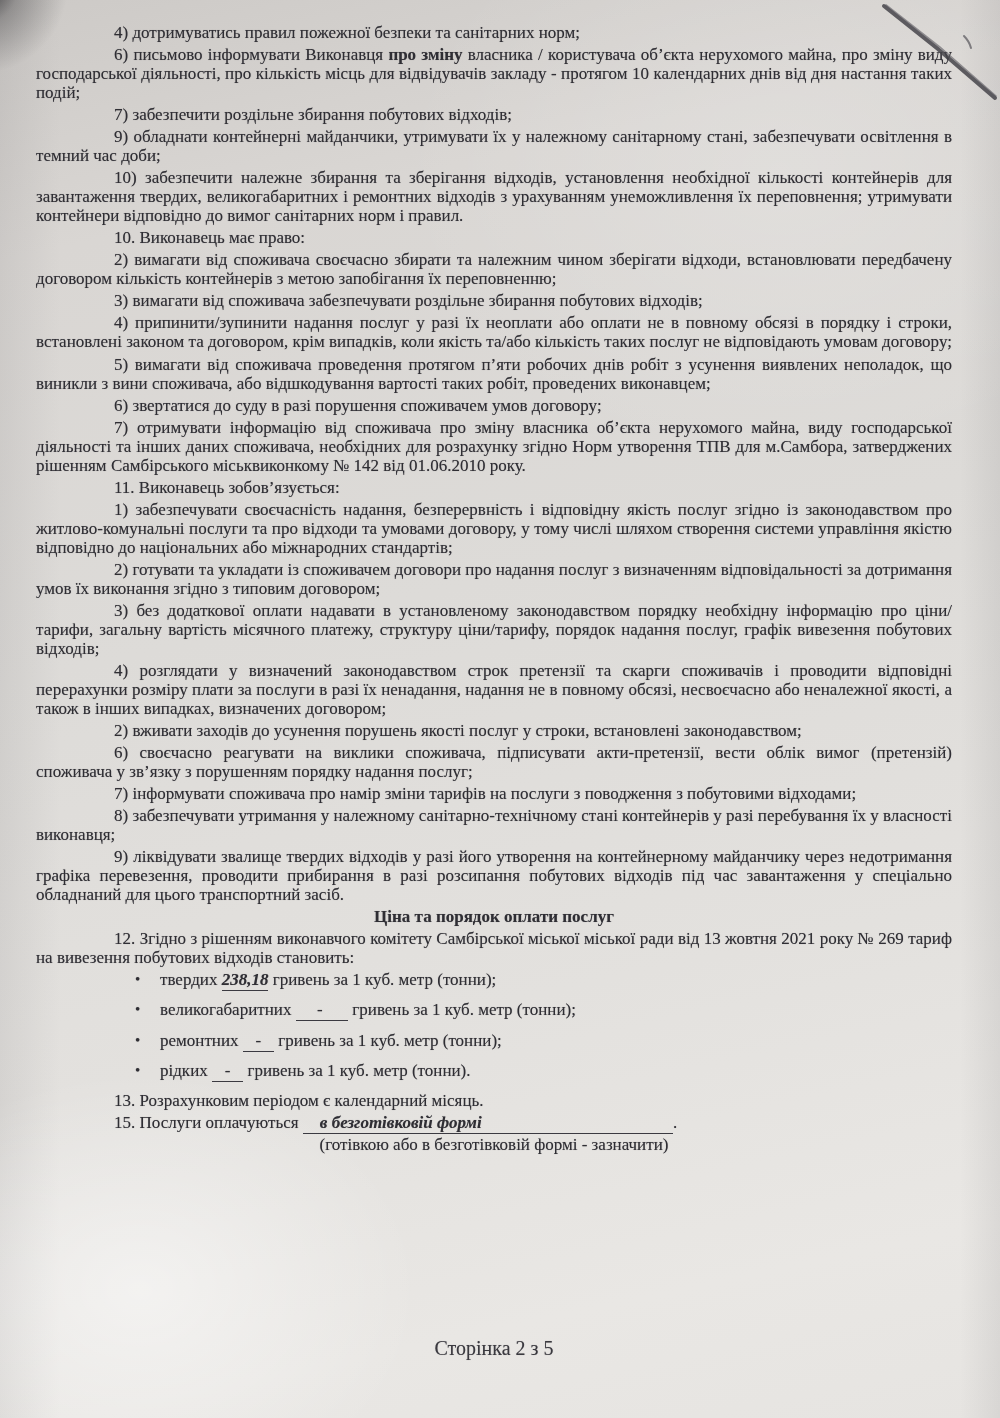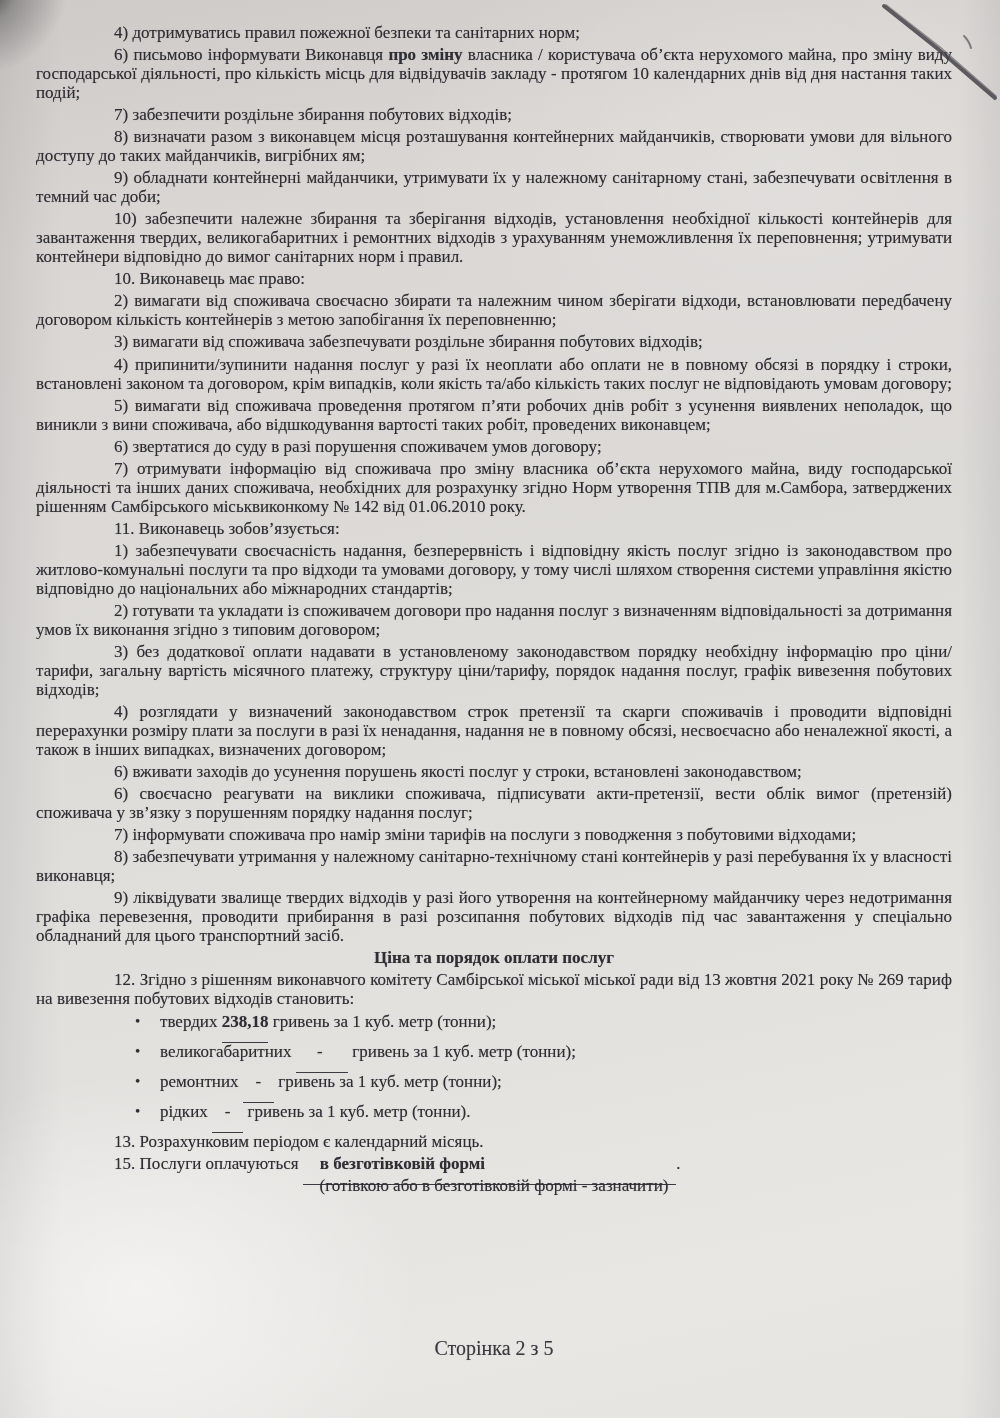--- a/index.html
+++ b/index.html
@@ -27,55 +27,54 @@
     filter:blur(0.32px);
     text-shadow:0 0 0.8px rgba(47,46,52,0.45);
   }
   .blk{margin:0 0 3px;}
   .paragraph{text-align:justify;text-indent:78px;}
   .heading{text-align:center;font-weight:bold;text-indent:0;margin:1px 0 3px;}
   .bullet{margin:0 0 11px 99px;text-indent:0;text-align:left;}
   .bullet .dot{display:inline-block;width:25px;font-size:15px;vertical-align:1px;}
   .note{text-align:center;text-indent:0;margin:2px 0 0;}
   .b{font-weight:bold;}
-  .u{border-bottom:1.4px solid #3b3a41;padding-bottom:11px;}
+  .u{border-bottom:1.4px solid #3b3a41;padding-bottom:1px;font-style:italic;}
   .footer{
     position:absolute;left:36px;top:1337px;width:916px;
     text-align:center;color:#3a393f;font-size:20px;
     filter:blur(0.3px);text-shadow:0 0 0.8px rgba(58,57,63,0.4);
   }
   .pen-mark{position:absolute;left:880px;top:3px;pointer-events:none;}
   .pen-tick{position:absolute;left:960px;top:33px;pointer-events:none;}
 </style>
 </head>
 <body>
 
 <div class="page">
   <div class="vignette"></div>
 
   <div class="doc" id="doc-body">
       <div class="blk paragraph"><span>4) дотримуватись правил пожежної безпеки та санітарних норм;</span></div>
       <div class="blk paragraph"><span>6) письмово інформувати Виконавця </span><span class="b">про зміну</span><span> власника / користувача об’єкта нерухомого майна, про зміну виду господарської діяльності, про кількість місць для відвідувачів закладу - протягом 10 календарних днів від дня настання таких подій;</span></div>
       <div class="blk paragraph"><span>7) забезпечити роздільне збирання побутових відходів;</span></div>
-      <div class="blk paragraph"><span>8) визначати разом з виконавцем місця розташування контейнерних майданчиків, створювати умови для вільного доступу до таких майданчиків, вигрібних ям;</span></div>
       <div class="blk paragraph"><span>9) обладнати контейнерні майданчики, утримувати їх у належному санітарному стані, забезпечувати освітлення в темний час доби;</span></div>
       <div class="blk paragraph"><span>10) забезпечити належне збирання та зберігання відходів, установлення необхідної кількості контейнерів для завантаження твердих, великогабаритних і ремонтних відходів з урахуванням унеможливлення їх переповнення; утримувати контейнери відповідно до вимог санітарних норм і правил.</span></div>
       <div class="blk paragraph"><span>10. Виконавець має право:</span></div>
       <div class="blk paragraph"><span>2) вимагати від споживача своєчасно збирати та належним чином зберігати відходи, встановлювати передбачену договором кількість контейнерів з метою запобігання їх переповненню;</span></div>
       <div class="blk paragraph"><span>3) вимагати від споживача забезпечувати роздільне збирання побутових відходів;</span></div>
       <div class="blk paragraph"><span>4) припинити/зупинити надання послуг у разі їх неоплати або оплати не в повному обсязі в порядку і строки, встановлені законом та договором, крім випадків, коли якість та/або кількість таких послуг не відповідають умовам договору;</span></div>
       <div class="blk paragraph"><span>5) вимагати від споживача проведення протягом п’яти робочих днів робіт з усунення виявлених неполадок, що виникли з вини споживача, або відшкодування вартості таких робіт, проведених виконавцем;</span></div>
       <div class="blk paragraph"><span>6) звертатися до суду в разі порушення споживачем умов договору;</span></div>
       <div class="blk paragraph"><span>7) отримувати інформацію від споживача про зміну власника об’єкта нерухомого майна, виду господарської діяльності та інших даних споживача, необхідних для розрахунку згідно Норм утворення ТПВ для м.Самбора, затверджених рішенням Самбірського міськвиконкому № 142 від 01.06.2010 року.</span></div>
       <div class="blk paragraph"><span>11. Виконавець зобов’язується:</span></div>
       <div class="blk paragraph"><span>1) забезпечувати своєчасність надання, безперервність і відповідну якість послуг згідно із законодавством про житлово-комунальні послуги та про відходи та умовами договору, у тому числі шляхом створення системи управління якістю відповідно до національних або міжнародних стандартів;</span></div>
       <div class="blk paragraph"><span>2) готувати та укладати із споживачем договори про надання послуг з визначенням відповідальності за дотримання умов їх виконання згідно з типовим договором;</span></div>
       <div class="blk paragraph"><span>3) без додаткової оплати надавати в установленому законодавством порядку необхідну інформацію про ціни/тарифи, загальну вартість місячного платежу, структуру ціни/тарифу, порядок надання послуг, графік вивезення побутових відходів;</span></div>
       <div class="blk paragraph"><span>4) розглядати у визначений законодавством строк претензії та скарги споживачів і проводити відповідні перерахунки розміру плати за послуги в разі їх ненадання, надання не в повному обсязі, несвоєчасно або неналежної якості, а також в інших випадках, визначених договором;</span></div>
-      <div class="blk paragraph"><span>6) вживати заходів до усунення порушень якості послуг у строки, встановлені законодавством;</span></div>
+      <div class="blk paragraph"><span>2) вживати заходів до усунення порушень якості послуг у строки, встановлені законодавством;</span></div>
       <div class="blk paragraph"><span>6) своєчасно реагувати на виклики споживача, підписувати акти-претензії, вести облік вимог (претензій) споживача у зв’язку з порушенням порядку надання послуг;</span></div>
       <div class="blk paragraph"><span>7) інформувати споживача про намір зміни тарифів на послуги з поводження з побутовими відходами;</span></div>
       <div class="blk paragraph"><span>8) забезпечувати утримання у належному санітарно-технічному стані контейнерів у разі перебування їх у власності виконавця;</span></div>
       <div class="blk paragraph"><span>9) ліквідувати звалище твердих відходів у разі його утворення на контейнерному майданчику через недотримання графіка перевезення, проводити прибирання в разі розсипання побутових відходів під час завантаження у спеціально обладнаний для цього транспортний засіб.</span></div>
       <div class="blk heading"><span>Ціна та порядок оплати послуг</span></div>
       <div class="blk paragraph"><span>12. Згідно з рішенням виконавчого комітету Самбірської міської міської ради від 13 жовтня 2021 року № 269 тариф на вивезення побутових відходів становить:</span></div>
       <div class="blk bullet"><span class="dot">•</span><span><span>твердих </span><span class="b u">238,18</span><span> гривень за 1 куб. метр (тонни);</span></span></div>
       <div class="blk bullet"><span class="dot">•</span><span><span>великогабаритних </span><span class="u">&nbsp;&nbsp;&nbsp;&nbsp;&nbsp;-&nbsp;&nbsp;&nbsp;&nbsp;&nbsp;&nbsp;</span><span> гривень за 1 куб. метр (тонни);</span></span></div>
       <div class="blk bullet"><span class="dot">•</span><span><span>ремонтних </span><span class="u">&nbsp;&nbsp;&nbsp;-&nbsp;&nbsp;&nbsp;</span><span> гривень за 1 куб. метр (тонни);</span></span></div>
       <div class="blk bullet"><span class="dot">•</span><span><span>рідких </span><span class="u">&nbsp;&nbsp;&nbsp;-&nbsp;&nbsp;&nbsp;</span><span> гривень за 1 куб. метр (тонни).</span></span></div>

